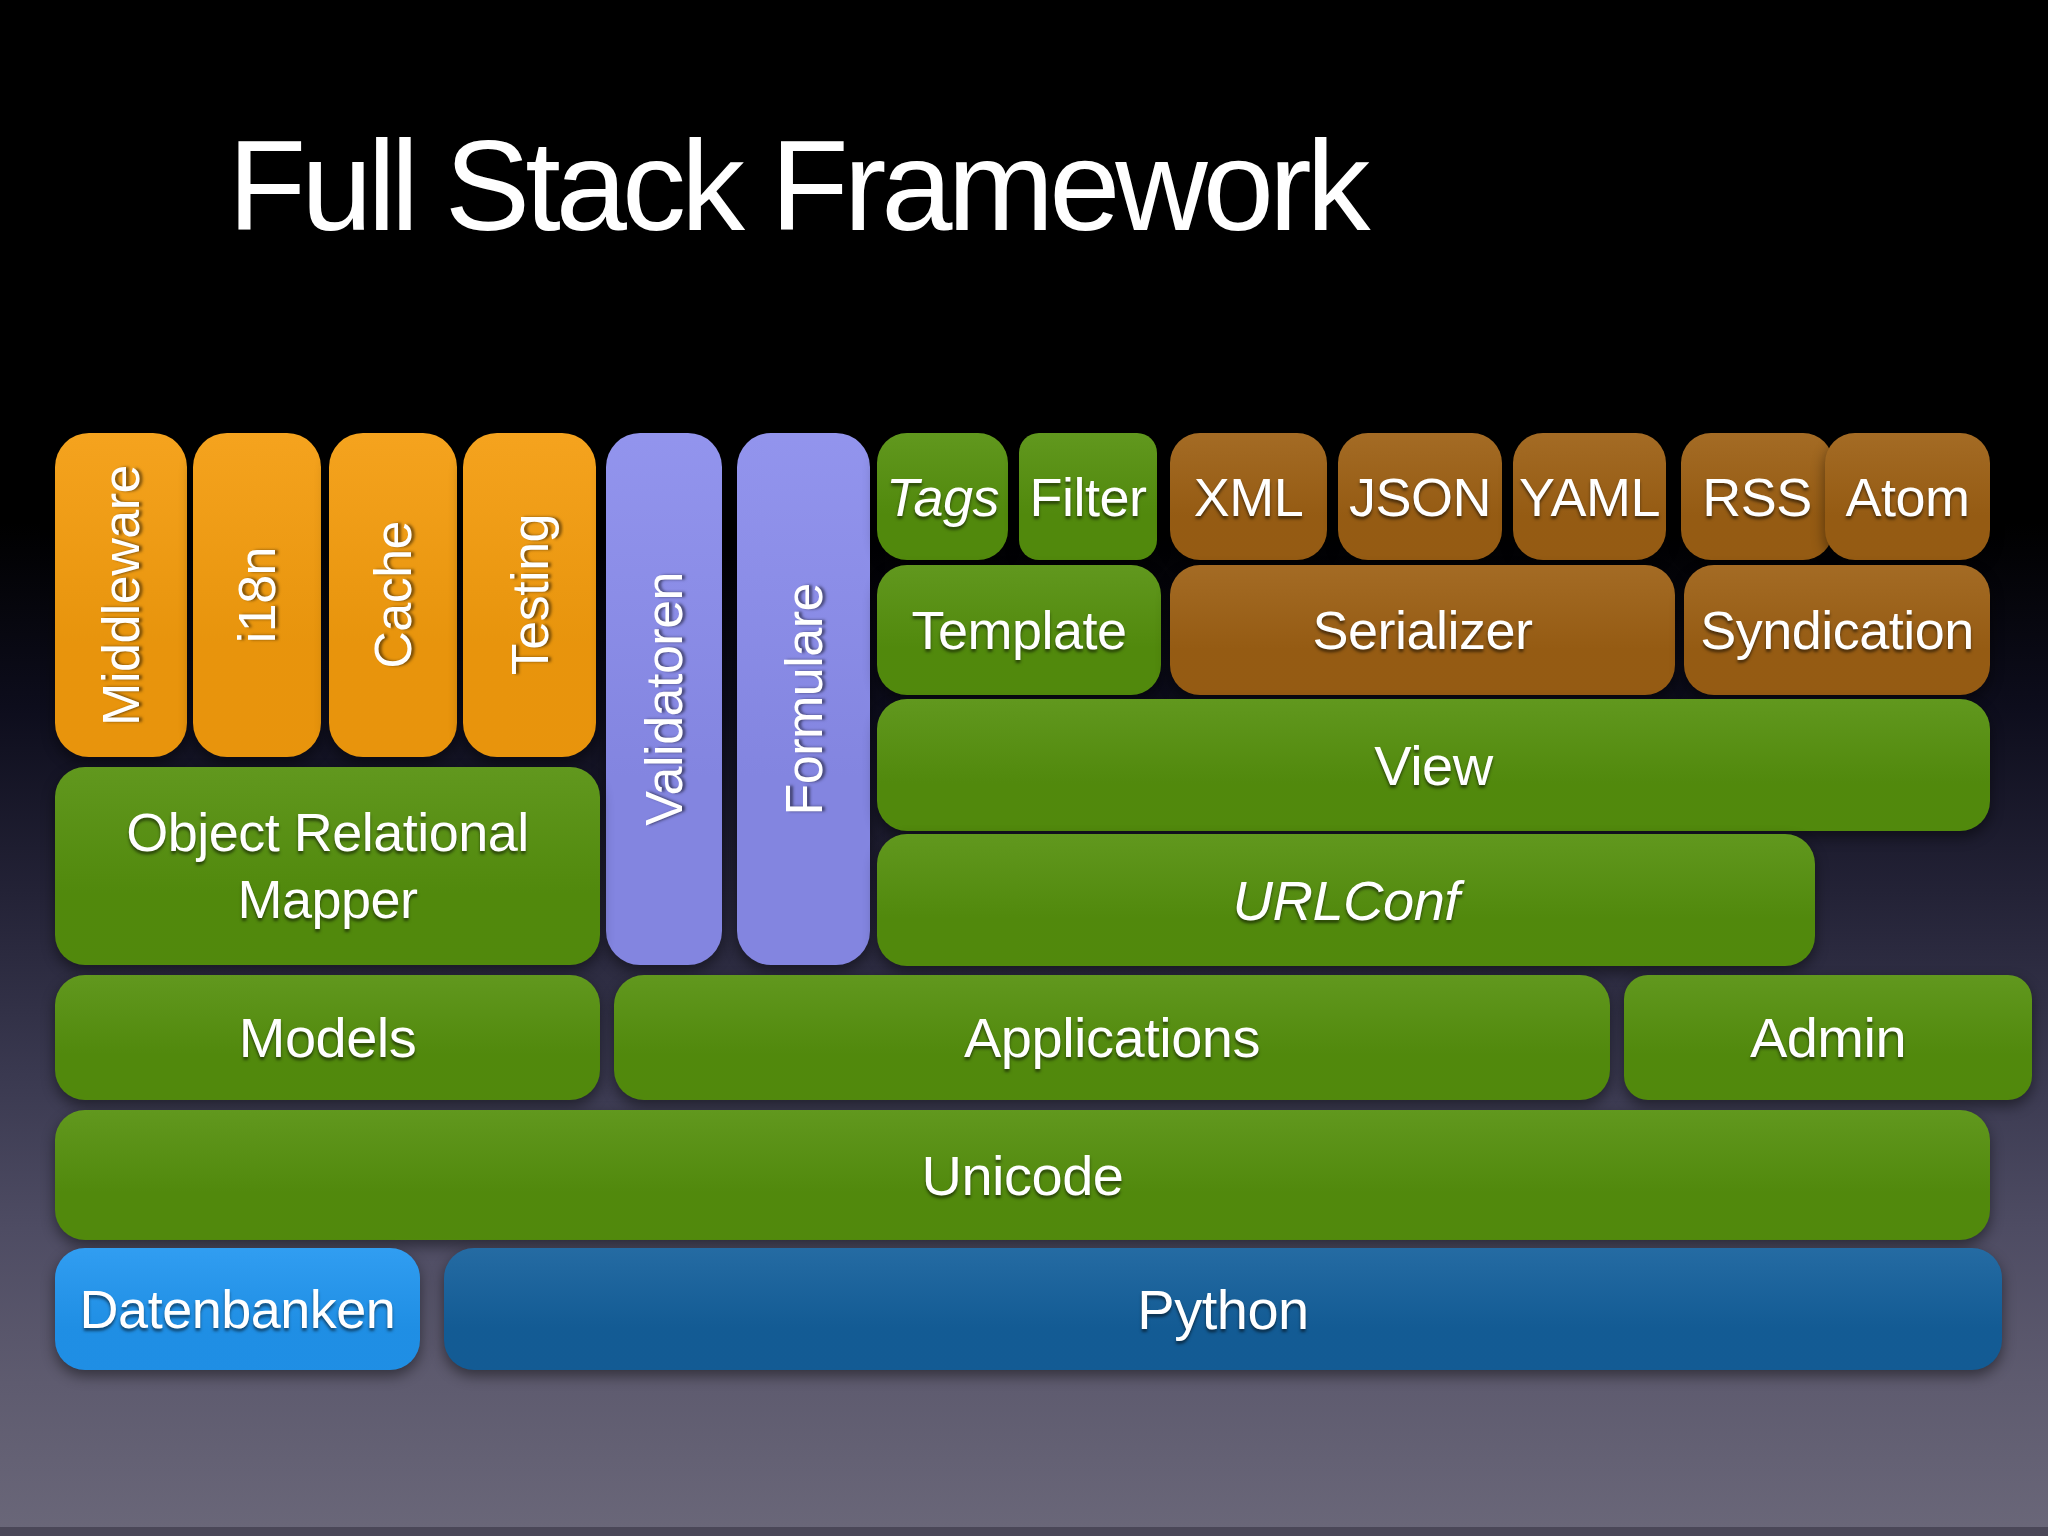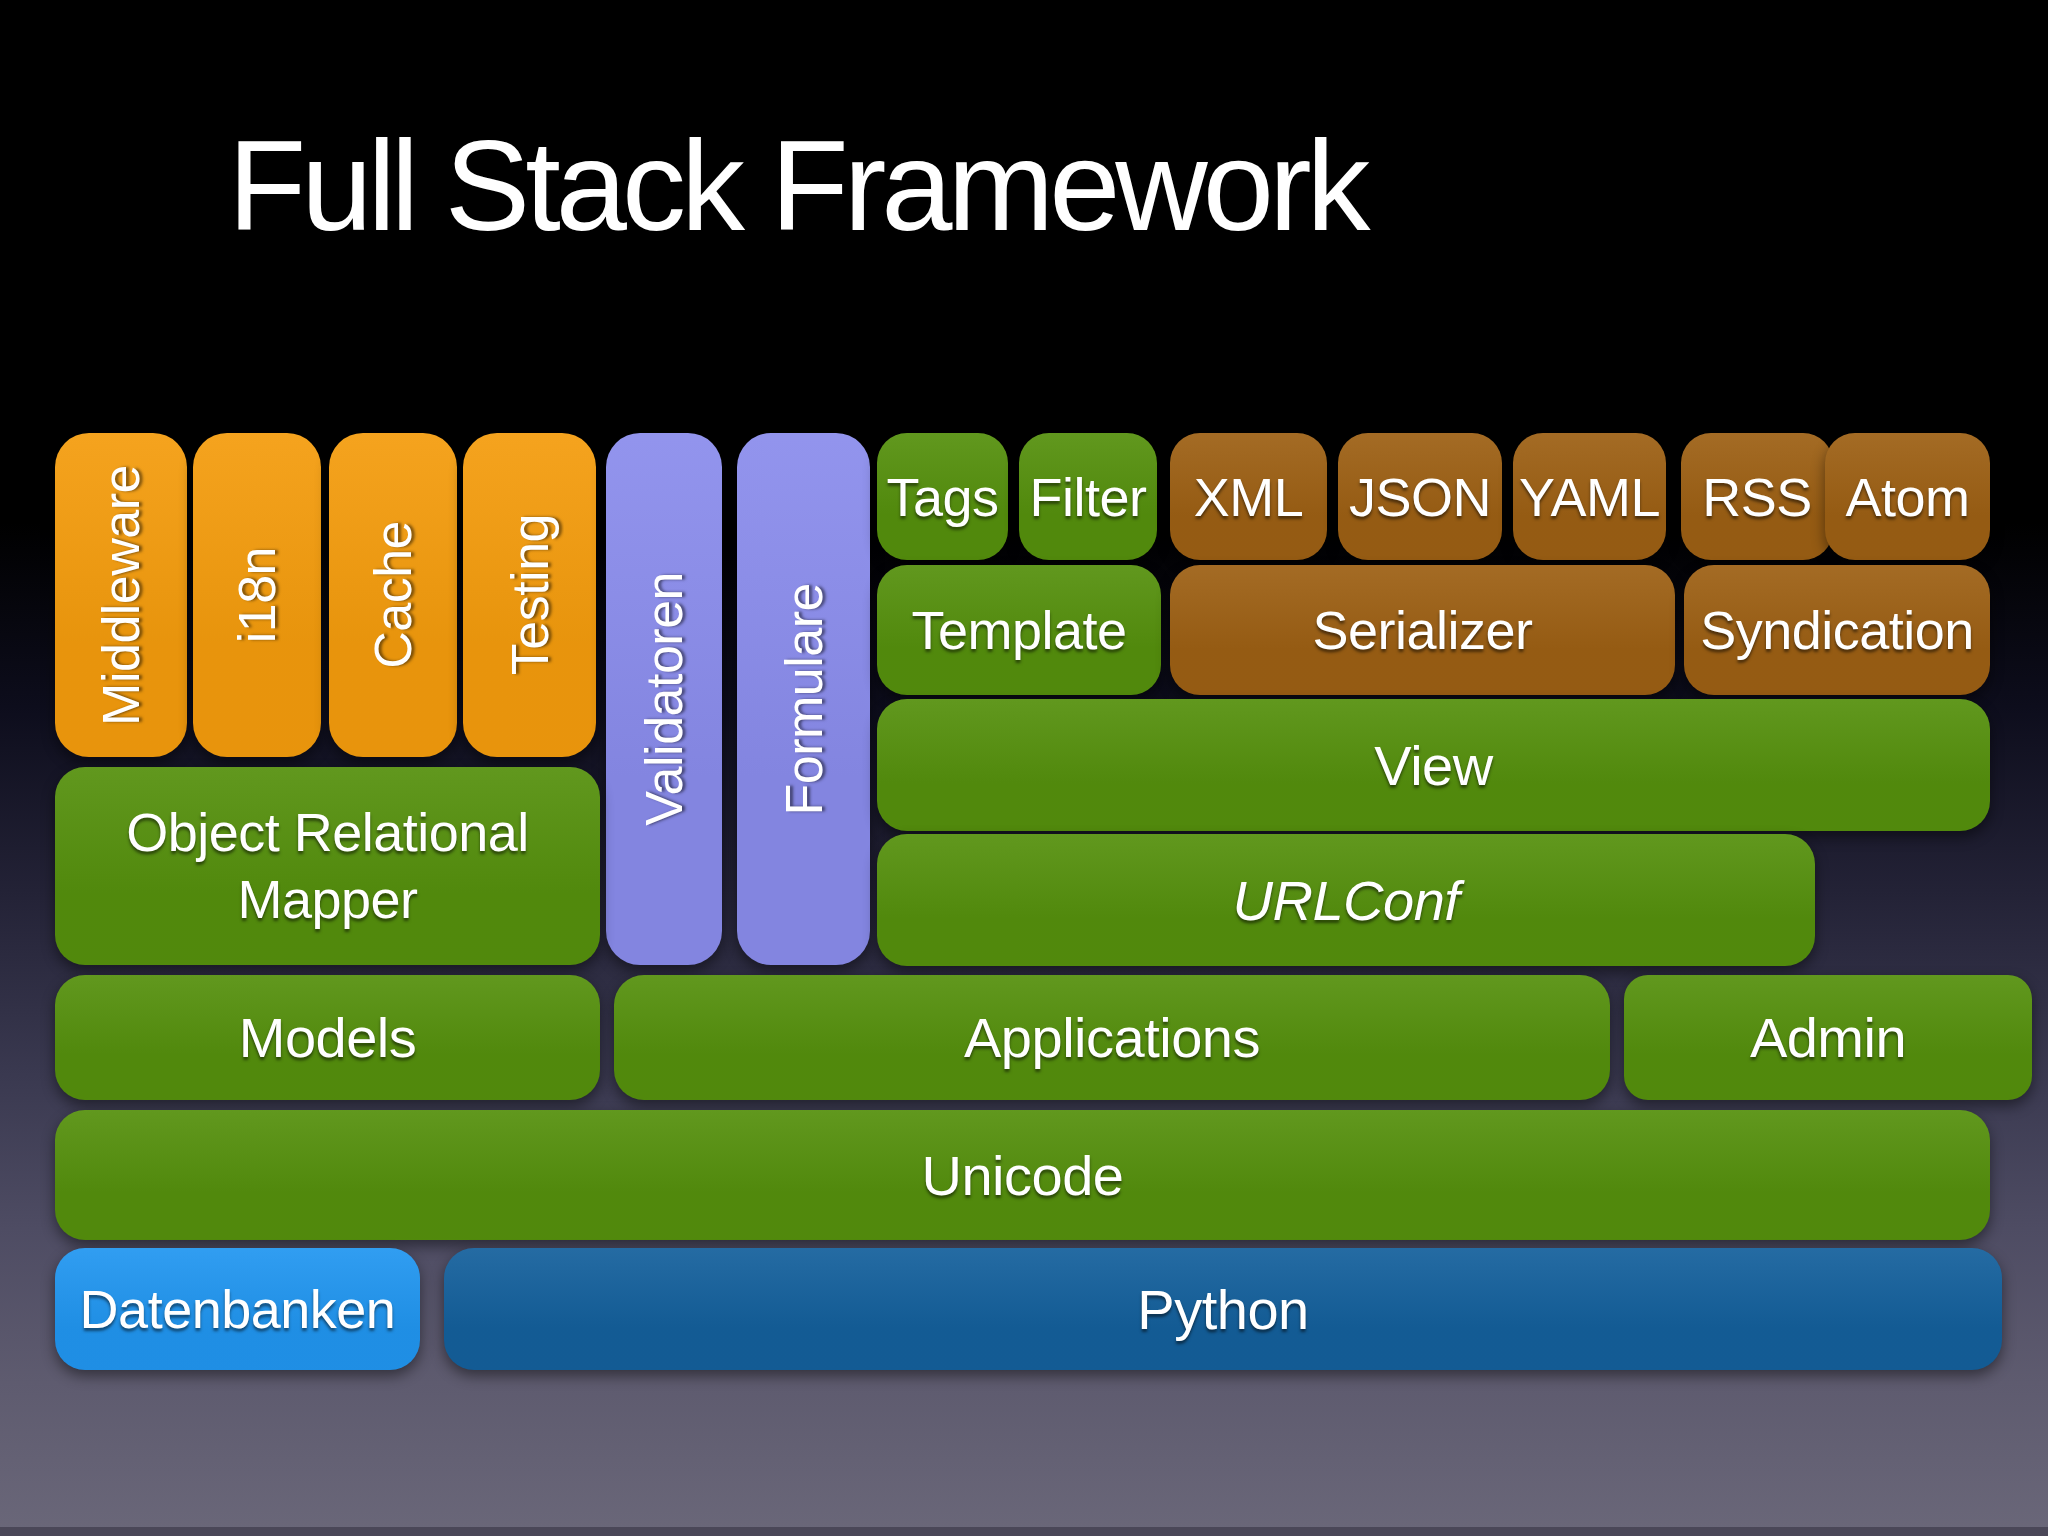--- a/index.html
+++ b/index.html
@@ -66,22 +66,22 @@
     <span class="lbl">Testing</span>
   </div>
 
   <div class="box purple tall vert" style="left:606px;top:433px;width:116px;height:532px;">
     <span class="lbl">Validatoren</span>
   </div>
   <div class="box purple tall vert" style="left:737px;top:433px;width:133px;height:532px;">
     <span class="lbl">Formulare</span>
   </div>
 
-  <div class="box green" style="left:877px;top:433px;width:131px;height:127px;">Tags</div>
-  <div class="box green" style="left:1019px;top:433px;width:138px;height:127px;">Filter</div>
+  <div class="box green" style="left:877px;top:433px;width:131px;height:127px;font-style:italic;">Tags</div>
+  <div class="box green" style="left:1019px;top:433px;width:138px;height:127px;border-radius:20px;">Filter</div>
   <div class="box brown" style="left:1170px;top:433px;width:157px;height:127px;">XML</div>
   <div class="box brown" style="left:1338px;top:433px;width:164px;height:127px;">JSON</div>
   <div class="box brown" style="left:1513px;top:433px;width:153px;height:127px;">YAML</div>
   <div class="box brown" style="left:1681px;top:433px;width:152px;height:127px;">RSS</div>
   <div class="box brown" style="left:1825px;top:433px;width:165px;height:127px;">Atom</div>
 
   <div class="box green" style="left:877px;top:565px;width:284px;height:130px;">Template</div>
   <div class="box brown" style="left:1170px;top:565px;width:505px;height:130px;">Serializer</div>
   <div class="box brown" style="left:1684px;top:565px;width:306px;height:130px;">Syndication</div>
 

